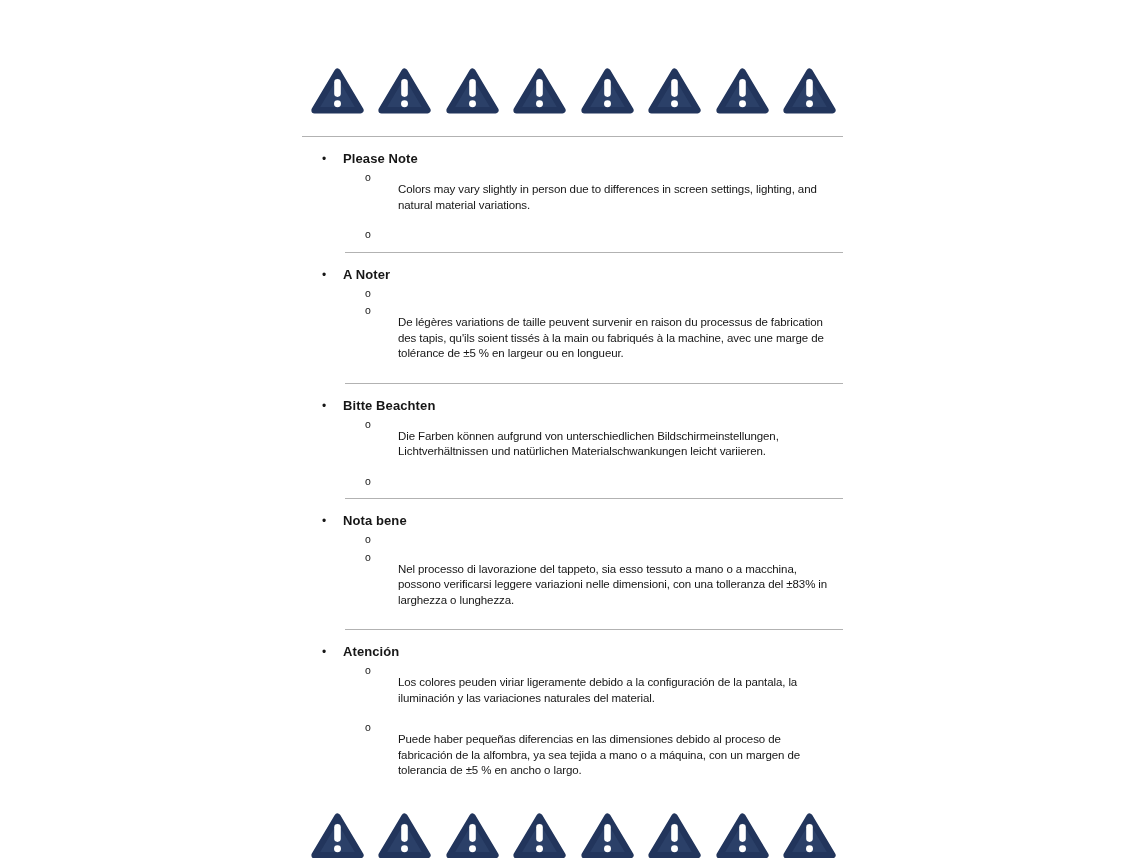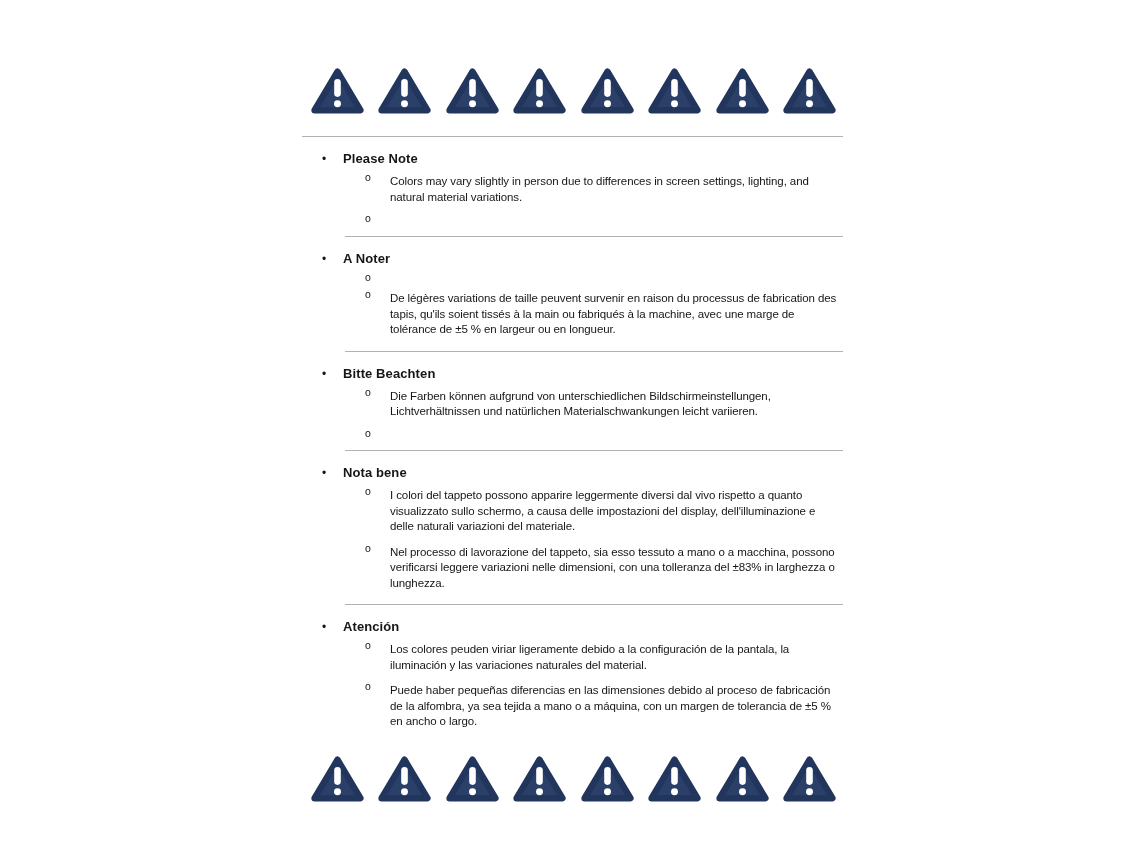--- a/index.html
+++ b/index.html
@@ -58,21 +58,21 @@
     margin-bottom: 2px;
   }
   .sub-marker {
     width: 21px;
     flex: none;
     font-size: 10.5px;
     line-height: 15.5px;
     color: #161616;
   }
   .sub-text {
-    margin: 4px;
+    margin: 12px;
     width: 457px;
     font-size: 11.5px;
     line-height: 15.5px;
     letter-spacing: -0.1px;
     color: #161616;
   }
 </style>
 </head>
 <body>
 
@@ -184,21 +184,20 @@
     <div class="divider indent"></div>
   </div>
 
   <div class="section">
     <div class="heading-row">
       <span class="bullet">•</span>
       <h3 class="heading">Nota bene</h3>
     </div>
     <div class="sub-item">
       <span class="sub-marker">o</span>
-      <p class="sub-text">I colori del tappeto possono apparire leggermente diversi dal vivo rispetto a quanto visualizzato sullo schermo, a causa delle impostazioni del display, dell'illuminazione e delle naturali variazioni del materiale.</p>
     </div>
     <div class="sub-item">
       <span class="sub-marker">o</span>
       <p class="sub-text">Nel processo di lavorazione del tappeto, sia esso tessuto a mano o a macchina, possono verificarsi leggere variazioni nelle dimensioni, con una tolleranza del ±83% in larghezza o lunghezza.</p>
     </div>
     <div class="divider indent"></div>
   </div>
 
   <div class="section">
     <div class="heading-row">

